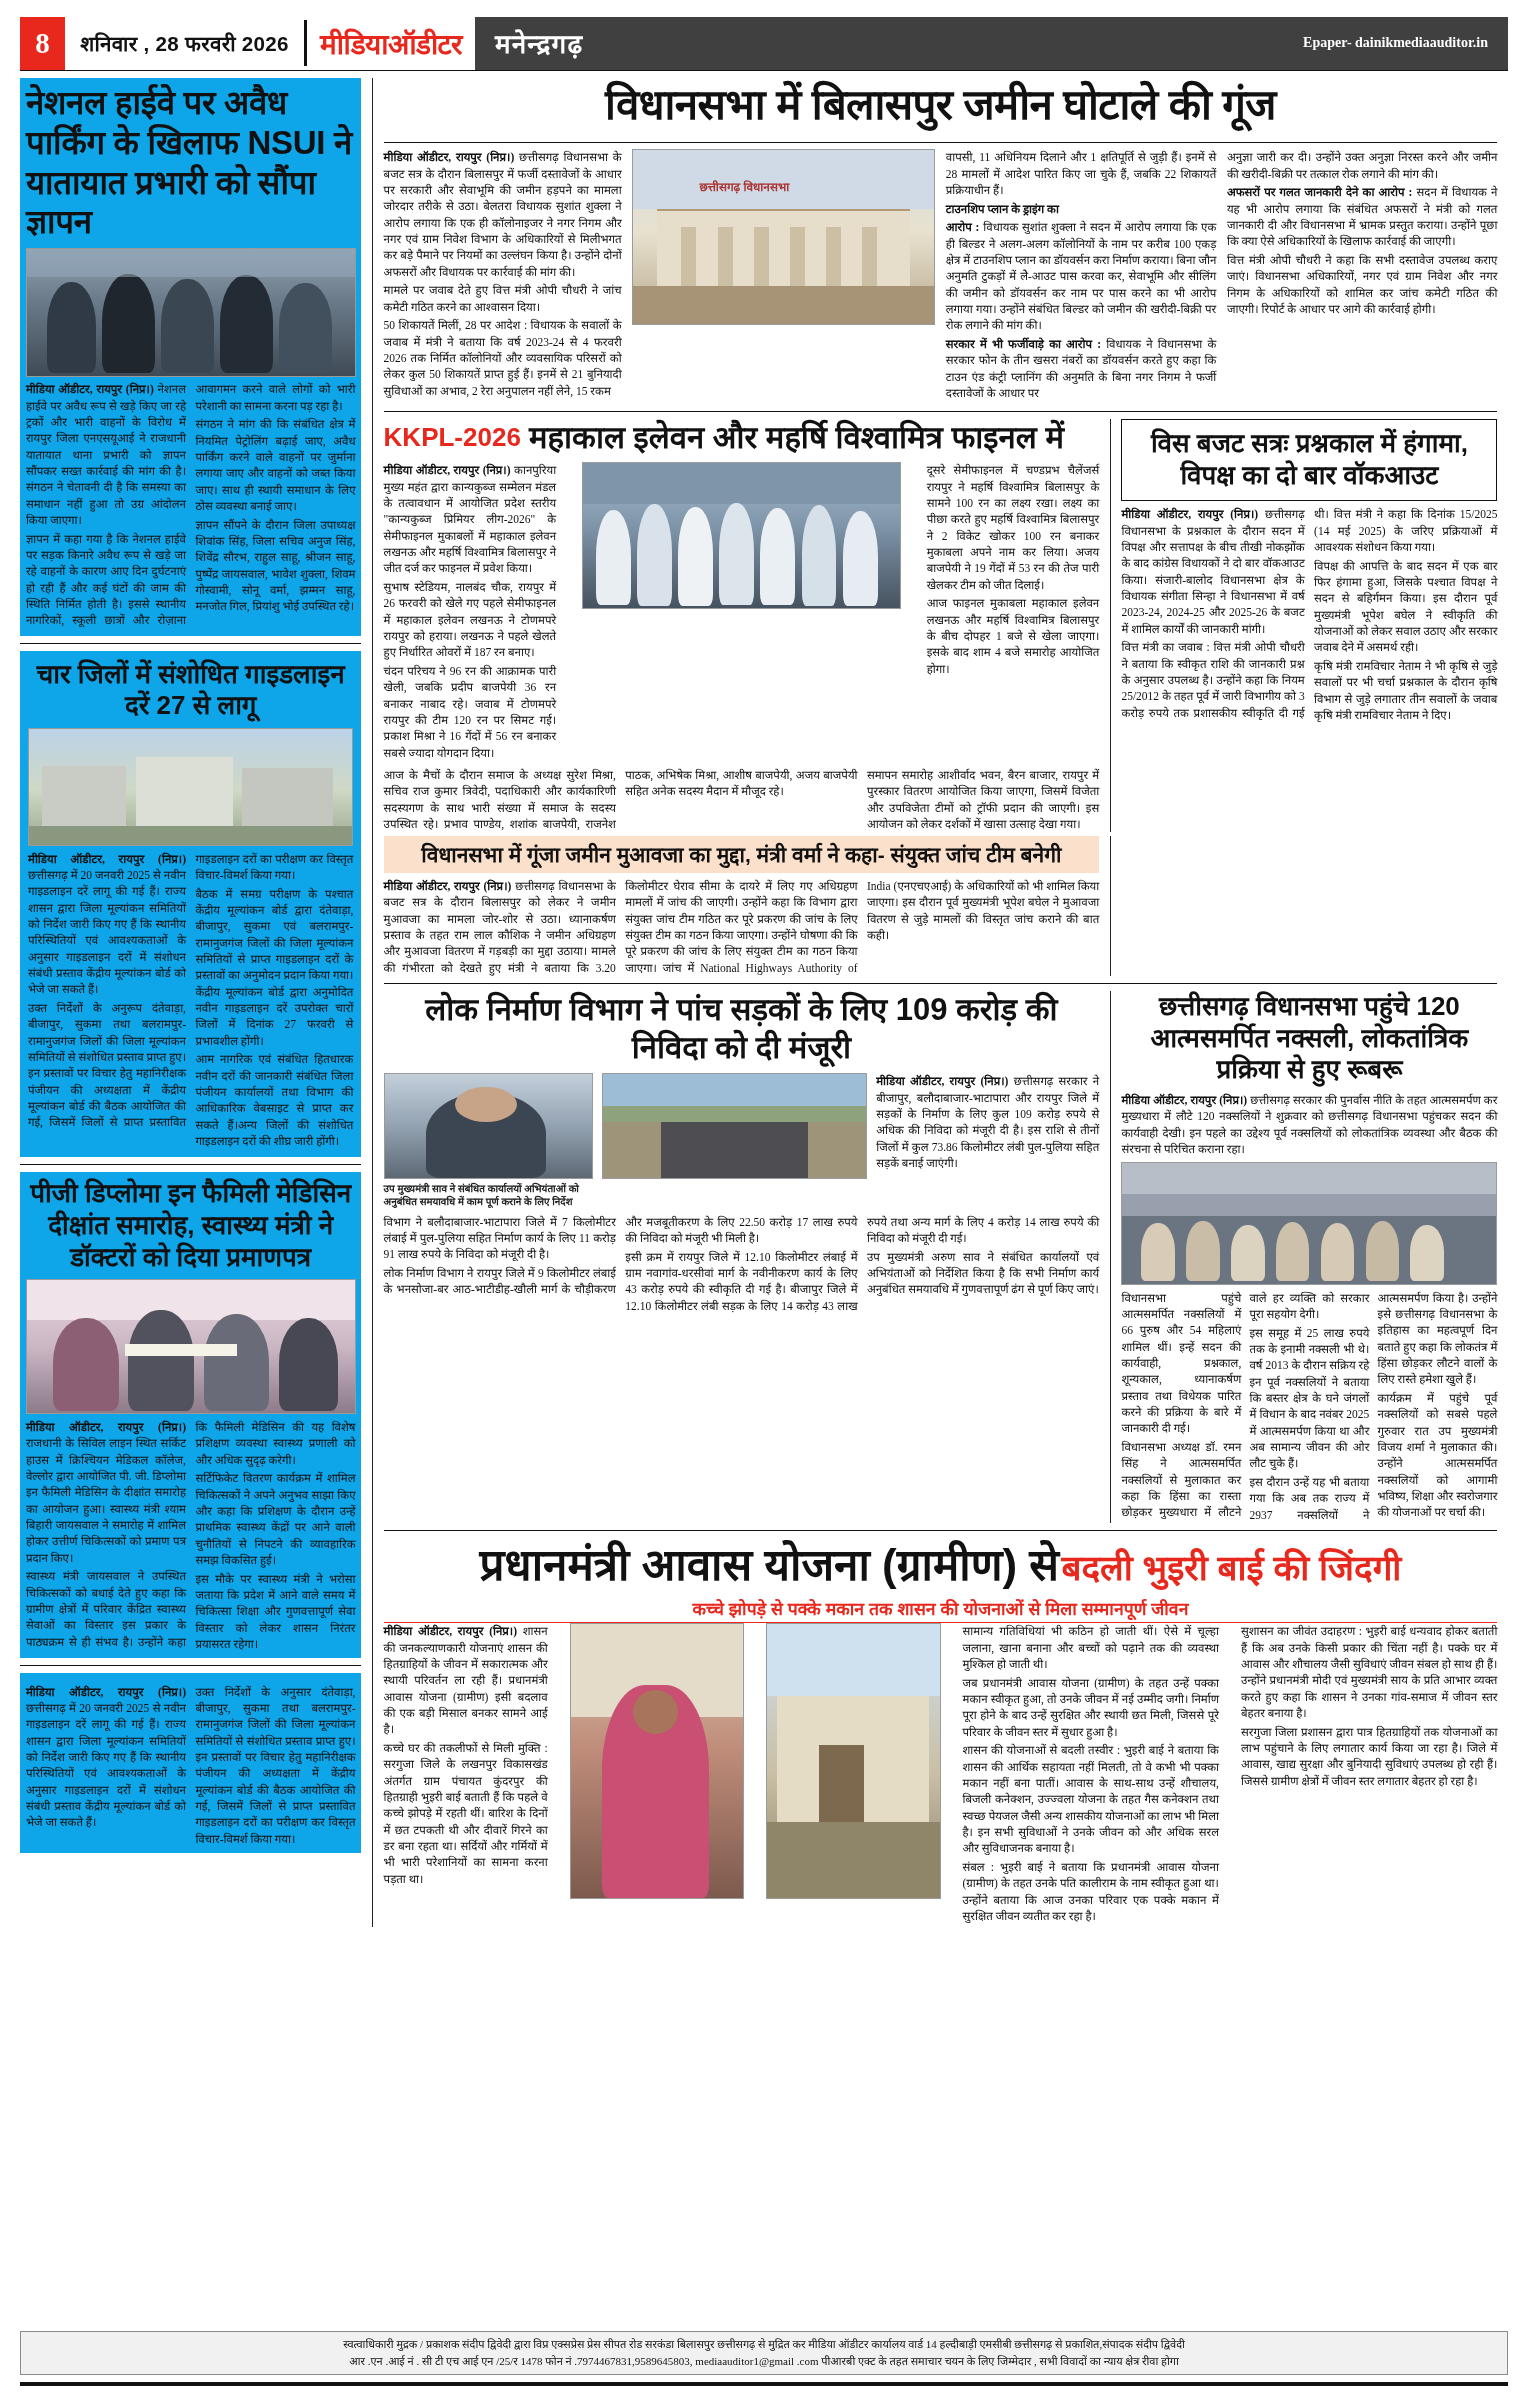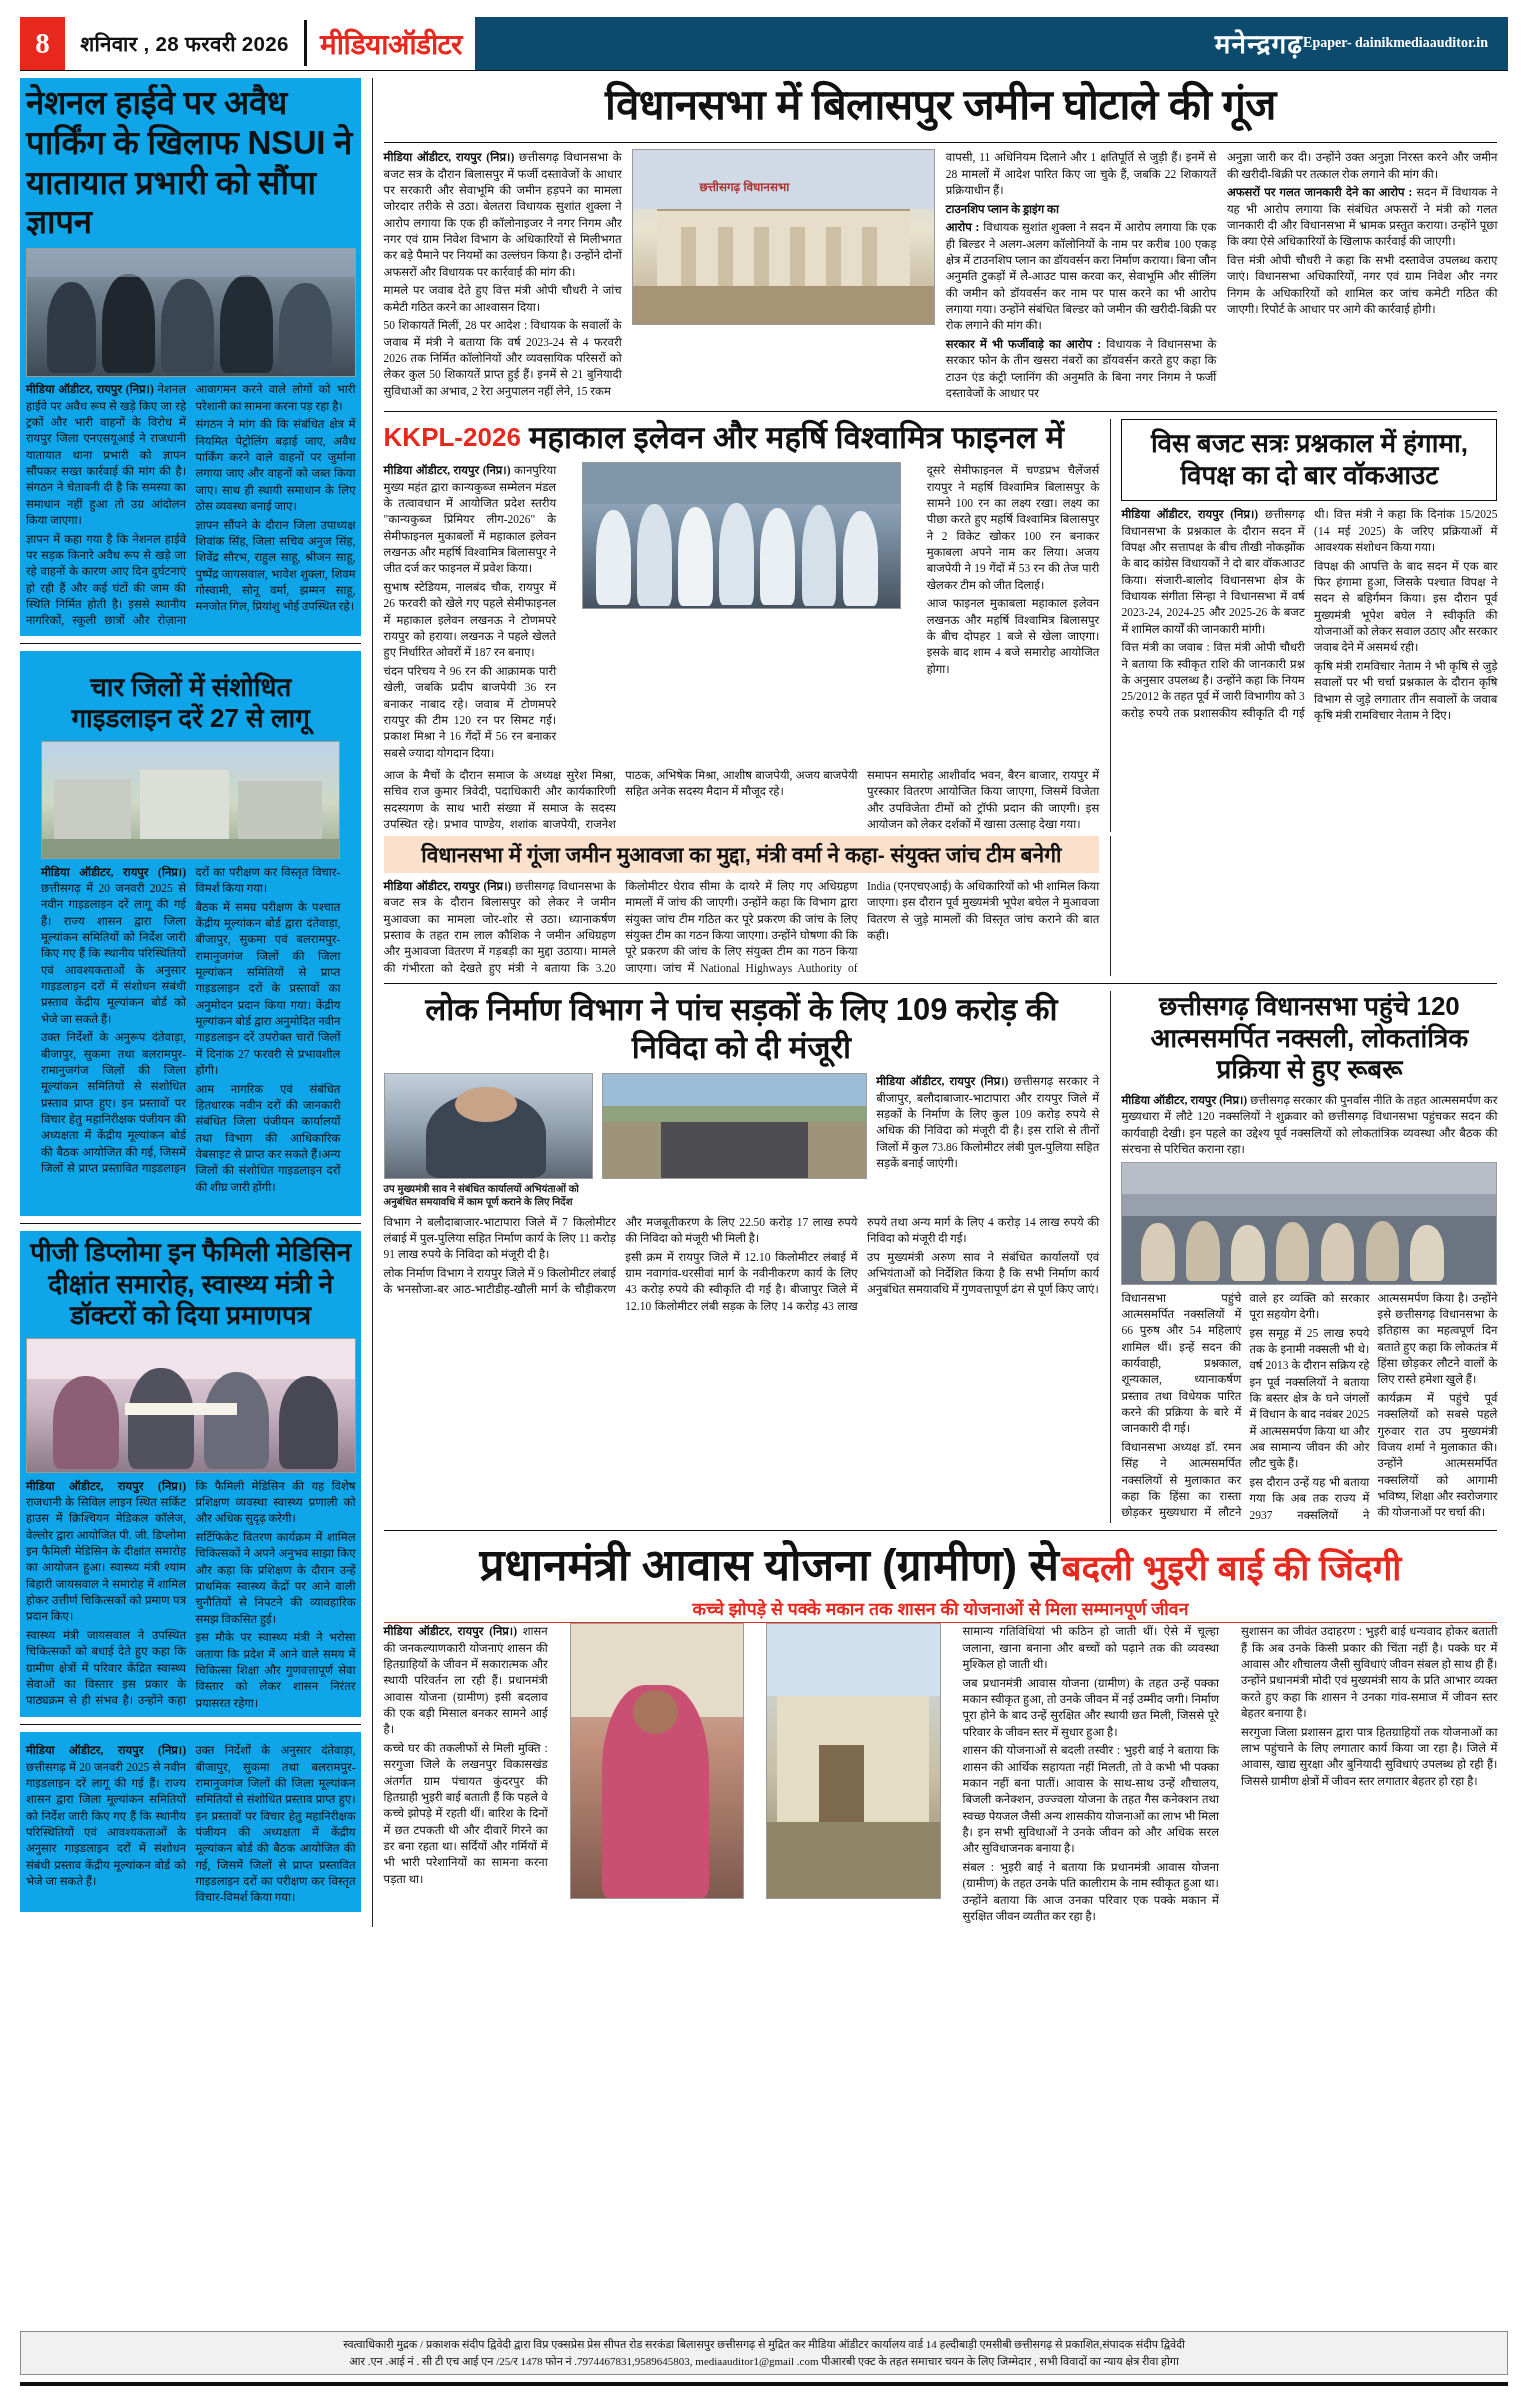--- a/index.html
+++ b/index.html
@@ -24,22 +24,22 @@
     font-size:20.6px;font-weight:700;color:#111;letter-spacing:0.3px;
     font-family:"Liberation Sans",sans-serif;
   }
   .vbar{width:2.9px;background:#111;margin:3.5px 0;}
   .brand{
     display:flex;align-items:center;padding:0 13px;
     font-size:28px;font-weight:700;color:#e8271d;
     font-family:"Liberation Sans",sans-serif;letter-spacing:-0.6px;
   }
   .city-strip{
-    flex:1;background:#0c4a6e;color:#fff;display:flex;
-    align-items:center;justify-content:flex-end;padding:0 20px;
+    flex:1;background:#404040;color:#fff;display:flex;
+    align-items:center;justify-content:space-between;padding:0 20px;
   }
   .city-name{font-size:26px;font-weight:700;font-family:"Liberation Sans",sans-serif;letter-spacing:1.2px;}
   .epaper{font-size:14px;font-weight:700;font-family:"Liberation Serif",serif;}
 
   
   .grid{display:flex;gap:0;margin-top:7px;}
   .col-left{width:353px;border-right:1.2px solid #222;padding-right:10.6px;}
   .col-mid{flex:1;padding:0 10.6px;}
 
   .cream{background:#0ea5e9;}
@@ -131,21 +131,21 @@
         <div class="bt" style="margin-top:4.7px;column-count:2;column-gap:9.4px;">
           <p><span class="dateline">मीडिया ऑडीटर, रायपुर (निप्र।)</span> <span>नेशनल हाईवे पर अवैध रूप से खड़े किए जा रहे ट्रकों और भारी वाहनों के विरोध में रायपुर जिला एनएसयूआई ने राजधानी यातायात थाना प्रभारी को ज्ञापन सौंपकर सख्त कार्रवाई की मांग की है। संगठन ने चेतावनी दी है कि समस्या का समाधान नहीं हुआ तो उग्र आंदोलन किया जाएगा।</span></p>
           <p>ज्ञापन में कहा गया है कि नेशनल हाईवे पर सड़क किनारे अवैध रूप से खड़े जा रहे वाहनों के कारण आए दिन दुर्घटनाएं हो रही हैं और कई घंटों की जाम की स्थिति निर्मित होती है। इससे स्थानीय नागरिकों, स्कूली छात्रों और रोज़ाना आवागमन करने वाले लोगों को भारी परेशानी का सामना करना पड़ रहा है।</p>
           <p>संगठन ने मांग की कि संबंधित क्षेत्र में नियमित पेट्रोलिंग बढ़ाई जाए, अवैध पार्किंग करने वाले वाहनों पर जुर्माना लगाया जाए और वाहनों को जब्त किया जाए। साथ ही स्थायी समाधान के लिए ठोस व्यवस्था बनाई जाए।</p>
           <p>ज्ञापन सौंपने के दौरान जिला उपाध्यक्ष शिवांक सिंह, जिला सचिव अनुज सिंह, शिवेंद्र सौरभ, राहुल साहू, श्रीजन साहू, पुष्पेंद्र जायसवाल, भावेश शुक्ला, शिवम गोस्वामी, सोनू वर्मा, झम्मन साहू, मनजोत गिल, प्रियांशु भोई उपस्थित रहे।</p>
         </div>
       </div>
 
       <div class="rule-thick"></div>
 
-      <div class="cream" style="padding:21px;">
+      <div class="cream" style="padding:8px;">
         <div class="hl hl-sec">चार जिलों में संशोधित गाइडलाइन दरें 27 से लागू</div>
         <div class="photo ph-city" style="height:118px;margin-top:5.9px;">
           <div class="ph-bar" style="left:4%;top:32%;width:26%;height:52%;background:#c9ccc4;"></div>
           <div class="ph-bar" style="left:33%;top:24%;width:30%;height:60%;background:#dcdfd6;"></div>
           <div class="ph-bar" style="left:66%;top:34%;width:28%;height:50%;background:#c3c7bf;"></div>
           <div class="ph-bar" style="left:0;bottom:0;width:100%;height:16%;background:#8a9880;"></div>
         </div>
         <div class="bt" style="margin-top:4.7px;column-count:2;column-gap:9.4px;">
           <p><span class="dateline">मीडिया ऑडीटर, रायपुर (निप्र।)</span> <span>छत्तीसगढ़ में 20 जनवरी 2025 से नवीन गाइडलाइन दरें लागू की गई हैं। राज्य शासन द्वारा जिला मूल्यांकन समितियों को निर्देश जारी किए गए हैं कि स्थानीय परिस्थितियों एवं आवश्यकताओं के अनुसार गाइडलाइन दरों में संशोधन संबंधी प्रस्ताव केंद्रीय मूल्यांकन बोर्ड को भेजे जा सकते हैं।</span></p>
           <p>उक्त निर्देशों के अनुरूप दंतेवाड़ा, बीजापुर, सुकमा तथा बलरामपुर-रामानुजगंज जिलों की जिला मूल्यांकन समितियों से संशोधित प्रस्ताव प्राप्त हुए। इन प्रस्तावों पर विचार हेतु महानिरीक्षक पंजीयन की अध्यक्षता में केंद्रीय मूल्यांकन बोर्ड की बैठक आयोजित की गई, जिसमें जिलों से प्राप्त प्रस्तावित गाइडलाइन दरों का परीक्षण कर विस्तृत विचार-विमर्श किया गया।</p>

